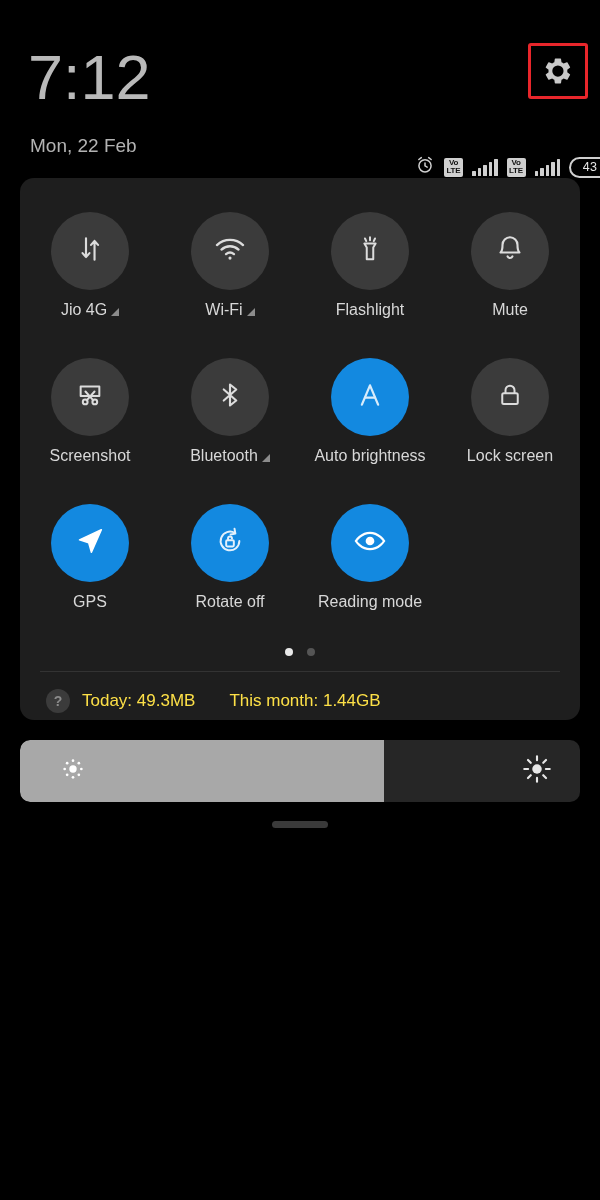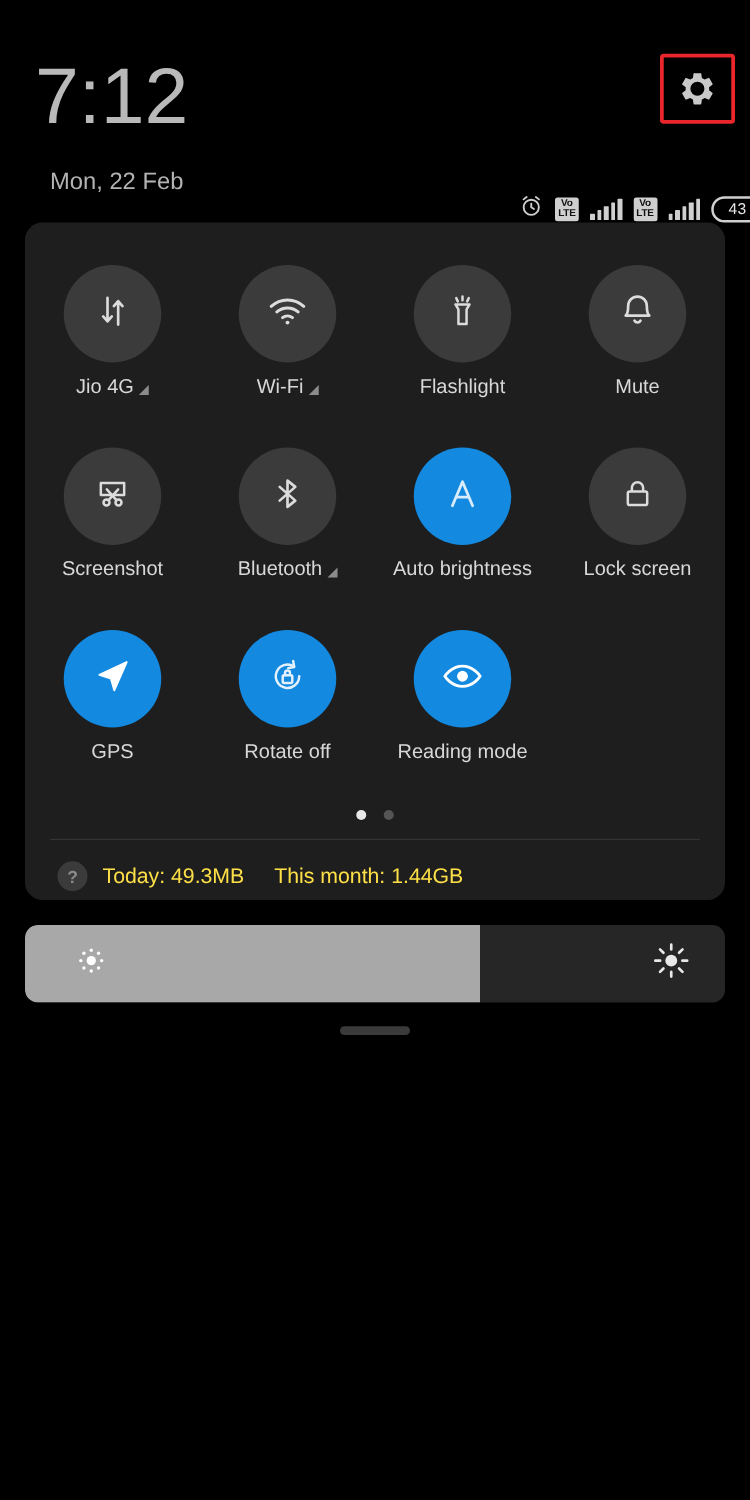--- a/index.html
+++ b/index.html
@@ -28,21 +28,21 @@
     left: 28px;
     top: 46px;
     font-size: 63px;
     line-height: 1;
     color: #b9b9b9;
     font-weight: 300;
     letter-spacing: 0px;
   }
   .date {
     position: absolute;
-    left: 40px;
+    left: 30px;
     top: 135px;
     font-size: 19px;
     color: #b3b3b3;
     font-weight: 400;
   }
 
   .gear-wrap {
     position: absolute;
     left: 528px;
     top: 43px;
@@ -235,21 +235,21 @@
     font-size: 14px;
     display: flex;
     align-items: center;
     justify-content: center;
     font-weight: 600;
   }
   .usage-text {
     font-size: 17px;
     color: #fde047;
   }
-  .usage-text.second { margin-left: 12px; }
+  .usage-text.second { margin-left: 22px; }
 
   
   .brightness {
     position: absolute;
     left: 20px;
     top: 740px;
     width: 560px;
     height: 62px;
     background: #262626;
     border-radius: 10px;

